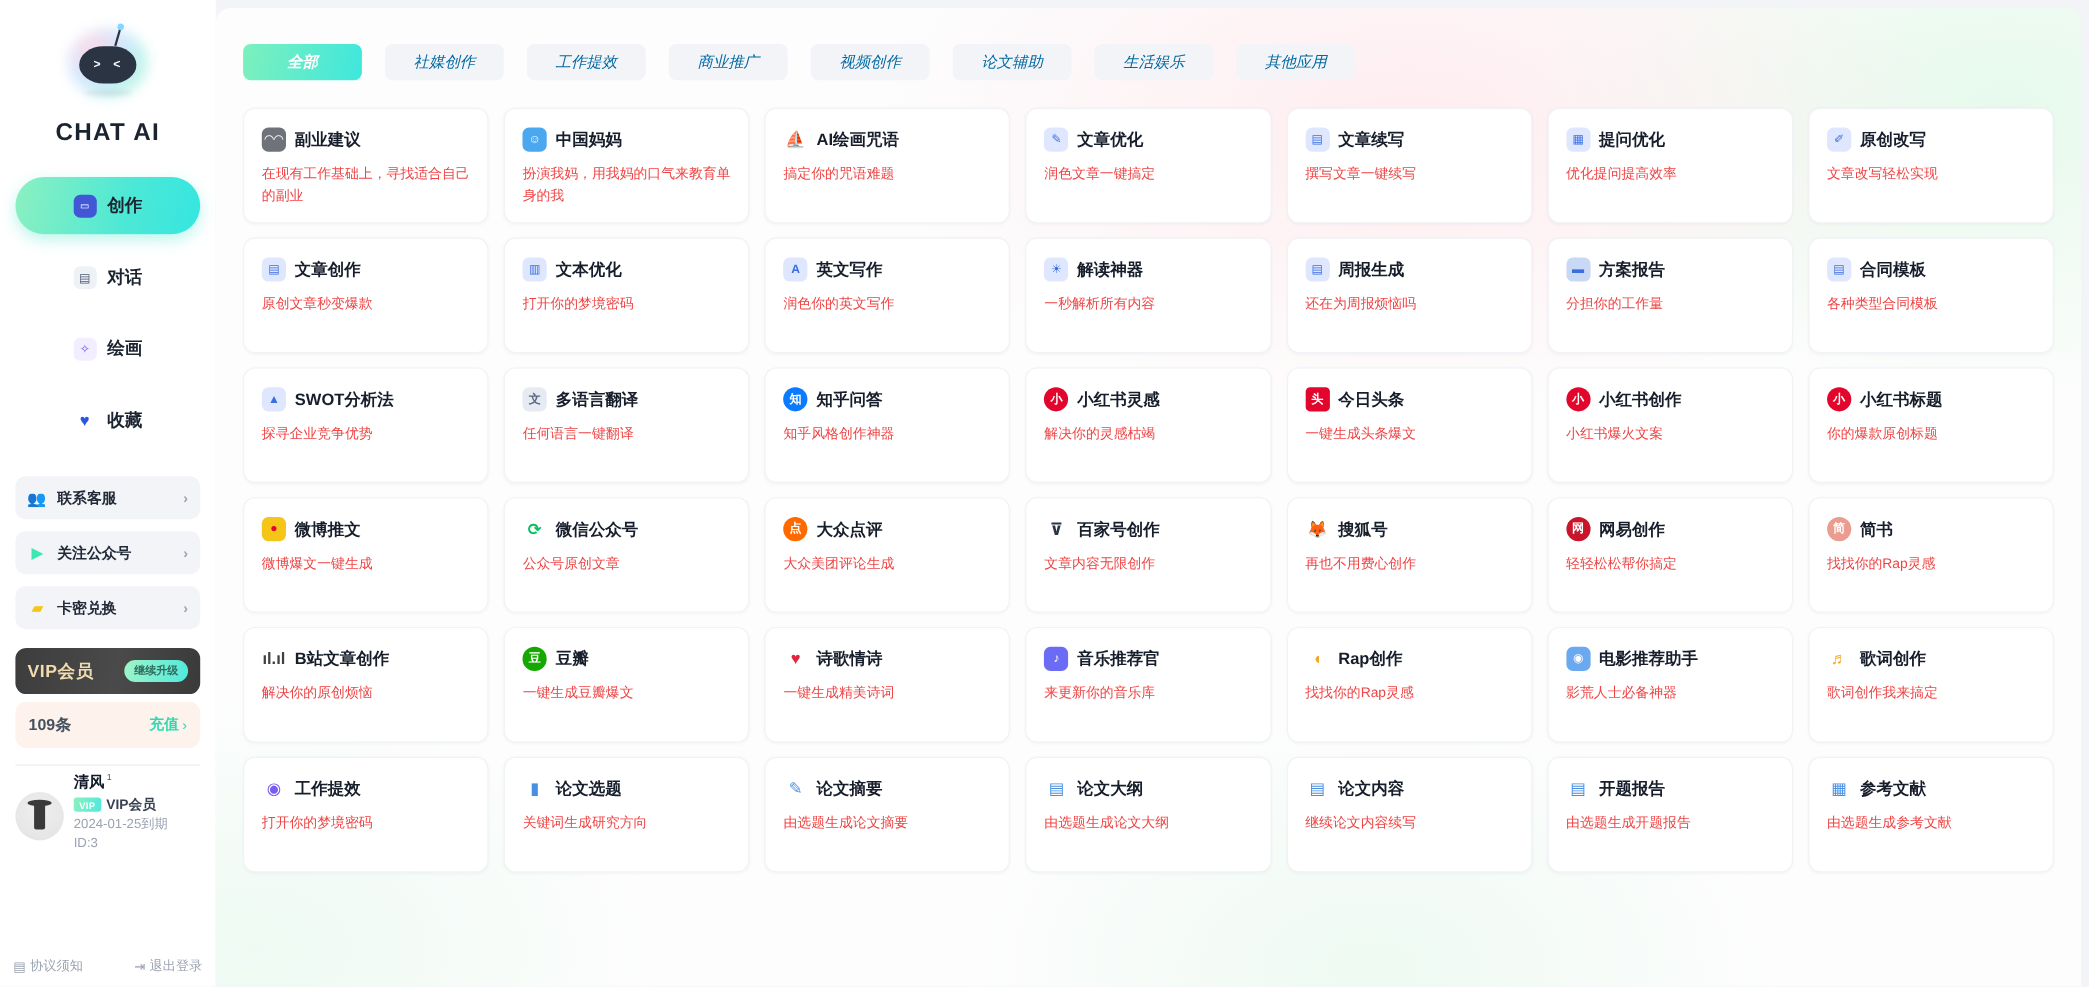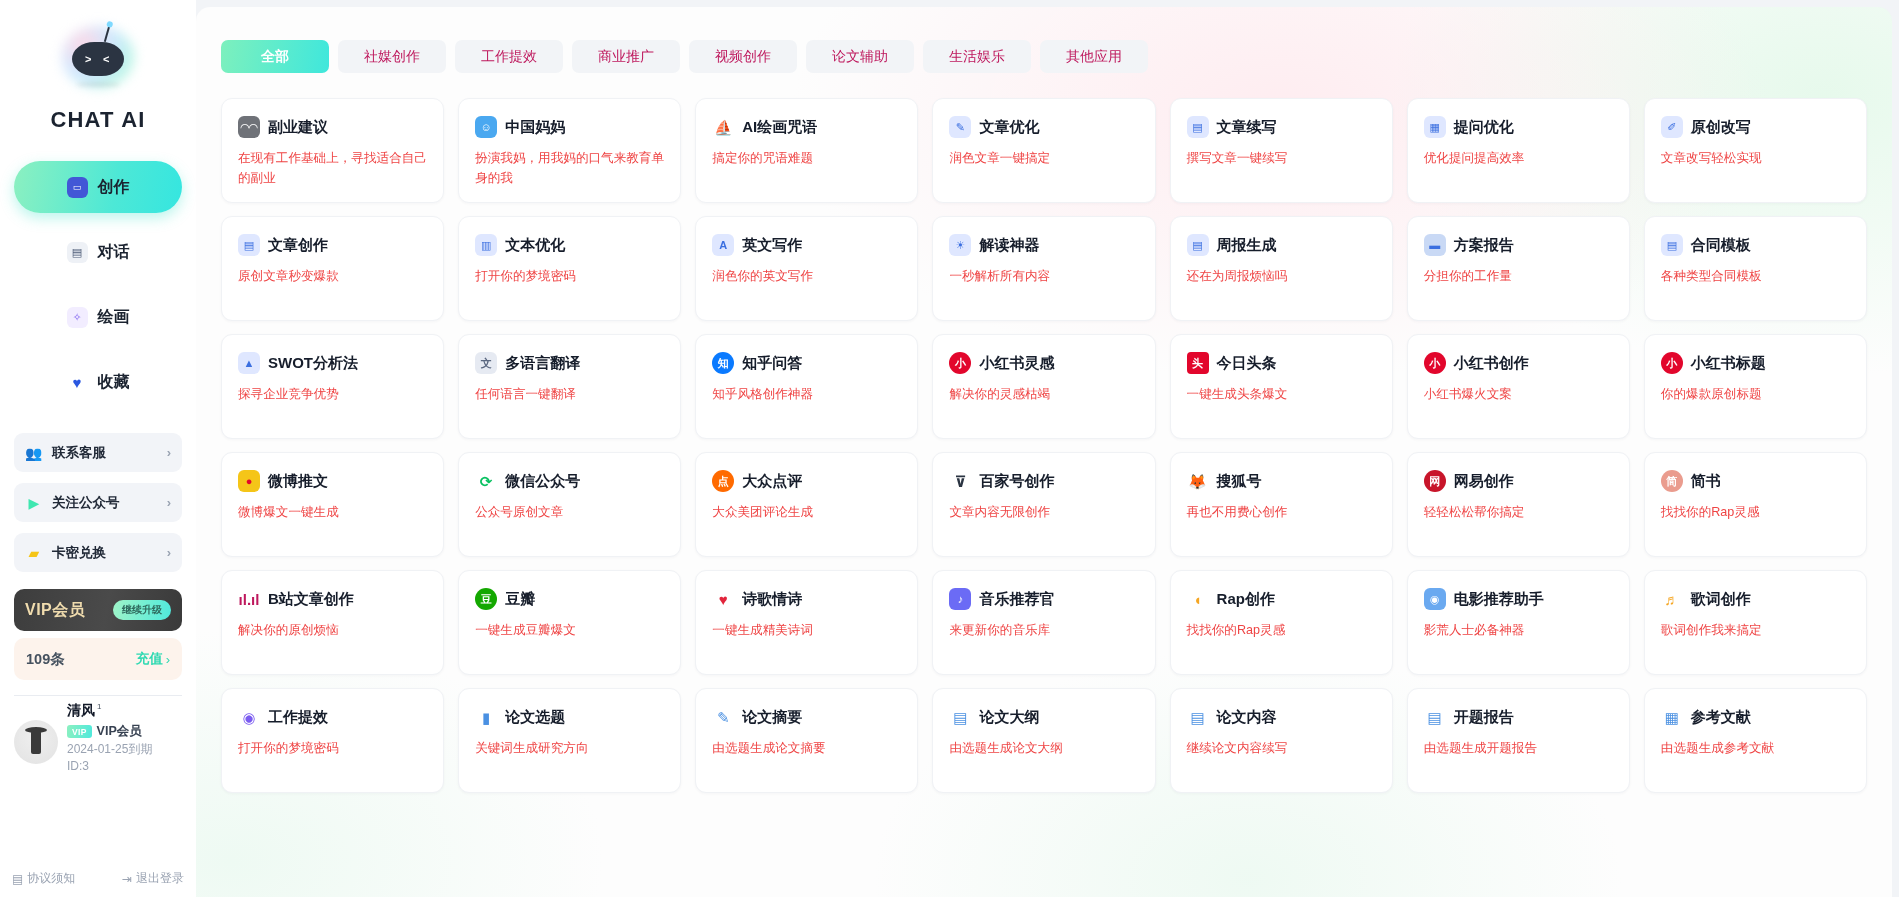--- a/index.html
+++ b/index.html
@@ -149,27 +149,27 @@
     background:
       radial-gradient(700px 380px at 64% 12%, rgba(255,226,232,0.62) 0%, rgba(255,255,255,0) 70%),
       radial-gradient(620px 400px at 96% 10%, rgba(223,248,230,0.75) 0%, rgba(255,255,255,0) 70%),
       radial-gradient(520px 320px at 2% 96%, rgba(228,248,236,0.6) 0%, rgba(255,255,255,0) 72%),
       radial-gradient(520px 320px at 62% 98%, rgba(226,247,234,0.55) 0%, rgba(255,255,255,0) 72%),
       #fdfdfd;
     overflow: hidden; position: relative;
   }
 
   #tabs {
-    display: flex; gap: 9px; padding: 33px 0 0 25px;
+    display: flex; gap: 21px; padding: 33px 0 0 25px; font-style: italic;
   }
   .tab {
     height: 33px; min-width: 108px; padding: 0 16px;
     border-radius: 7px; background: #f2f4f7;
     display: flex; align-items: center; justify-content: center;
-    font-size: 14px; color: #be185d; cursor: pointer; font-weight: 500;
+    font-size: 14px; color: #0369a1; cursor: pointer; font-weight: 500;
   }
   .tab.active {
     background: linear-gradient(100deg, #7df0bd 0%, #3fe7dc 100%);
     color: #ffffff; font-weight: 700;
   }
 
   #grid {
     display: grid;
     grid-template-columns: repeat(7, 1fr);
     gap: 13px 14px;
@@ -497,21 +497,21 @@
           </div>
           <div class="card">
             <div class="card-head">
               <span class="card-icon" style="background: rgb(234, 156, 142); color: rgb(255, 255, 255); font-size: 11px; border-radius: 50%;">简</span>
               <span class="card-title">简书</span>
             </div>
             <div class="card-desc">找找你的Rap灵感</div>
           </div>
           <div class="card">
             <div class="card-head">
-              <span class="card-icon" style="background: rgb(255, 255, 255); color: #be185d; font-size: 15px;">ıl.ıl</span>
+              <span class="card-icon" style="background: rgb(255, 255, 255); color: #404040; font-size: 15px;">ıl.ıl</span>
               <span class="card-title">B站文章创作</span>
             </div>
             <div class="card-desc">解决你的原创烦恼</div>
           </div>
           <div class="card">
             <div class="card-head">
               <span class="card-icon" style="background: rgb(20, 168, 0); color: rgb(255, 255, 255); font-size: 11px; border-radius: 50%;">豆</span>
               <span class="card-title">豆瓣</span>
             </div>
             <div class="card-desc">一键生成豆瓣爆文</div>

